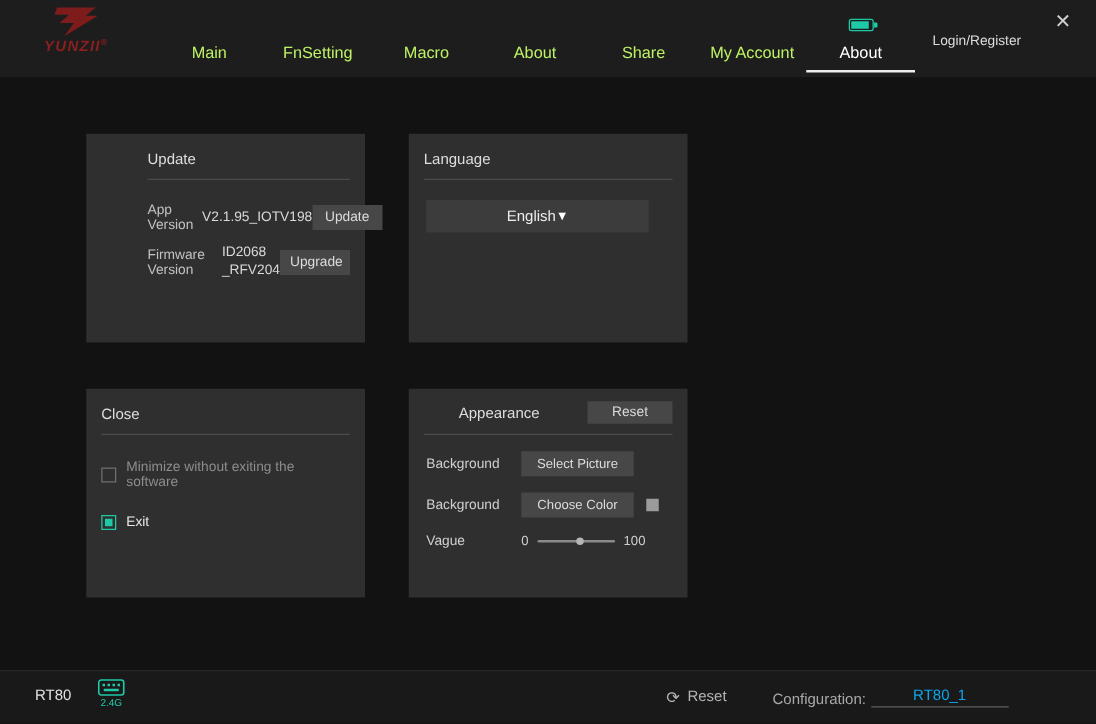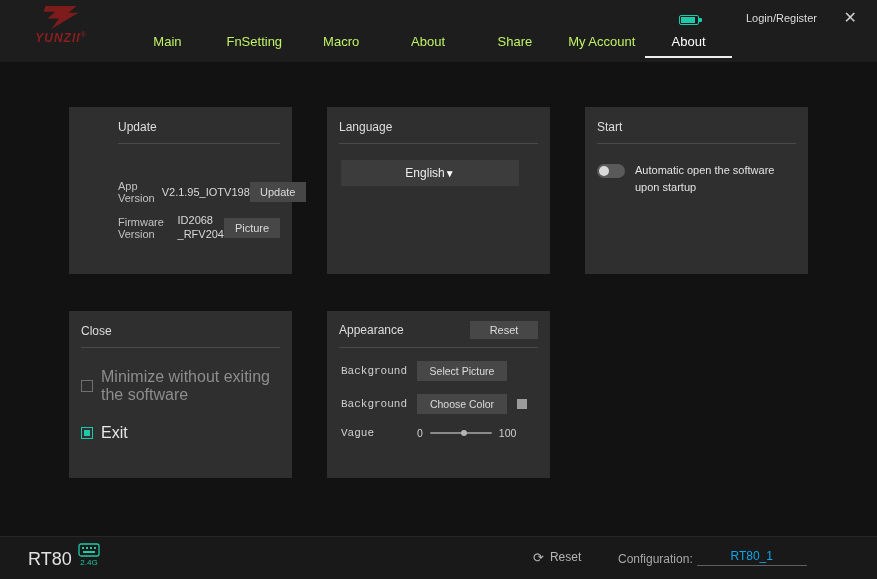--- a/index.html
+++ b/index.html
@@ -19,78 +19,78 @@
   .logo-text .reg { font-size:7px; vertical-align:super; font-style:normal; }
 
   .nav { position:absolute; left:124px; top:34px; width:608px; display:flex; }
   .nav-item { flex:1; text-align:center; color:#bef264; font-size:13px; padding-bottom:7px; cursor:pointer; white-space:nowrap; }
   .nav-item.active { color:#ffffff; border-bottom:2px solid #ededed; }
 
   .battery { position:absolute; left:679px; top:15px; width:20px; height:10px; border:1px solid #1ec9a7; border-radius:2px; }
   .battery::after { content:""; position:absolute; right:-4px; top:2px; width:3px; height:4px; background:#1ec9a7; border-radius:0 1px 1px 0; }
   .battery-fill { position:absolute; left:1px; top:1px; bottom:1px; width:80%; background:#1ec9a7; }
 
-  .login { position:absolute; left:746px; top:12px; color:#dddddd; font-size:11px; cursor:pointer; }
+  .login { position:absolute; left:746px; top:27px; color:#dddddd; font-size:11px; cursor:pointer; }
   .close-x { position:absolute; right:20px; top:10px; color:#cfcfcf; font-size:16px; line-height:1; cursor:pointer; }
 
   
   .content { position:absolute; top:62px; left:0; width:877px; height:474px; background:#121212; }
   .panel { position:absolute; width:223px; height:167px; background:#2f2f2f; color:#cccccc; }
   .panel-update { left:69px; top:45px;padding-left:37px; }
   .panel-language { left:327px; top:45px; }
   .panel-start { left:585px; top:45px; }
   .panel-close { left:69px; top:249px; }
   .panel-appearance { left:327px; top:249px; }
 
   .panel-title { padding:13px 12px 9px; font-size:12px; color:#dedede; }
   .panel-divider { height:1px; background:#4a4a4a; margin:0 12px; }
 
-  .row { display:flex; align-items:center; padding:0 12px; margin-top:36px; font-size:11px; color:#c2c2c2; }
+  .row { display:flex; align-items:center; padding:0 12px; margin-top:18px; font-size:11px; color:#c2c2c2; }
   .row .value { margin-left:7px; color:#d9d9d9; }
   .fw-row { margin-top:10px; }
   .fw-value { white-space:pre-line; line-height:1.25; width:52px; }
   .btn {
     margin-left:auto; background:#474747; color:#dcdcdc; border:none;
     font-family:inherit; font-size:11px; padding:4px 8px; min-width:56px; cursor:pointer;
   }
 
   .select {
     margin:16px 14px 0; width:178px; height:26px; background:#3c3c3c;
     display:flex; align-items:center; justify-content:center;
     padding:0 10px; color:#ececec; font-size:12px; cursor:pointer;
   }
   .select .caret { font-size:10px; color:#ffffff; }
 
   .start-row { display:flex; padding:0 12px; margin-top:18px; gap:10px; }
   .toggle { width:28px; height:14px; border-radius:8px; background:#5a5a5a; position:relative; flex:none; margin-top:2px; cursor:pointer; }
   .toggle-knob { position:absolute; left:2px; top:2px; width:10px; height:10px; border-radius:50%; background:#d9d9d9; }
   .start-label { font-size:11px; color:#e2e2e2; line-height:1.5; width:144px; }
 
-  .check-row { display:flex; align-items:center; gap:8px; padding:0 12px; margin-top:20px; font-size:16px; cursor:pointer; }
+  .check-row { display:flex; align-items:center; gap:8px; padding:0 12px; margin-top:20px; font-size:11px; cursor:pointer; }
   .checkbox { width:12px; height:12px; border:1px solid #6f6f6f; flex:none; background:transparent; }
   .checkbox.checked { border-color:#1ec9a7; display:flex; align-items:center; justify-content:center; }
   .checkbox.checked::after { content:""; width:6px; height:6px; background:#1ec9a7; }
   .check-label-muted { color:#8d8d8d; }
   .check-label { color:#e8e8e8; }
 
-  .panel-title-row { display:flex; align-items:center; justify-content:space-between; padding:10px 12px 8px; }
+  .panel-title-row { display:flex; align-items:center; justify-content:space-between; padding:10px 12px 8px;margin-left:28px; }
   .panel-title-row .panel-title { padding:0; }
   .btn-reset { margin-left:0; min-width:68px; padding:3px 8px; }
 
   .app-row { display:flex; align-items:center; padding:0 14px; margin-top:13px; font-size:11px; color:#cfcfcf; }
-  .app-label { width:76px; flex:none;font-family:Liberation Mono, monospace; }
+  .app-label { width:76px; flex:none; }
   .btn-wide { margin-left:0; width:90px; min-width:90px; padding:4px 0; text-align:center; font-size:10.5px; }
   .swatch { width:10px; height:10px; background:#9b9b9b; margin-left:10px; cursor:pointer; }
   .slider-min, .slider-max { color:#cfcfcf; font-size:10.5px; }
   .slider-track { width:62px; height:2px; background:#8a8a8a; margin:0 7px; position:relative; flex:none; cursor:pointer; border-radius:1px; }
   .slider-handle { position:absolute; left:50%; top:-2px; width:6px; height:6px; border-radius:50%; background:#b5b5b5; }
 
   
   .footer { position:absolute; bottom:0; left:0; width:877px; height:43px; background:#191919; border-top:1px solid #272727; }
-  .device-name { position:absolute; left:28px; top:12px; color:#e2e2e2; font-size:18px; }
+  .device-name { position:absolute; left:28px; top:12px; color:#e2e2e2; font-size:12px; }
   .kb { position:absolute; left:76px; top:6px; width:26px; text-align:center; cursor:pointer; }
   .kb svg { display:block; margin:0 auto; }
   .kb-label { color:#1ec9a7; font-size:8px; margin-top:1px; }
   .reset-group { position:absolute; left:533px; top:13px; display:flex; align-items:center; gap:6px; color:#b5b5b5; font-size:12px; cursor:pointer; }
   .refresh { font-size:13px; line-height:1; }
   .config-group { position:absolute; left:618px; top:12px; display:flex; align-items:flex-end; color:#a8a8a8; font-size:12px; }
   .config-value { display:inline-block; width:110px; text-align:center; border-bottom:1px solid #5f5f5f; color:#0ea5e9; padding-bottom:2px; margin-left:4px; cursor:pointer; }
 </style>
 </head>
 <body>
@@ -127,43 +127,33 @@
     <div class="panel-divider"></div>
     <div class="row">
       <span>App Version</span>
       <span class="value">V2.1.95_IOTV198</span>
       <button class="btn">Update</button>
     </div>
     <div class="row fw-row">
       <span>Firmware Version</span>
       <span class="value fw-value">ID2068
 _RFV204</span>
-      <button class="btn">Picture</button>
+      <button class="btn">Upgrade</button>
     </div>
   </section>
 
   <section class="panel panel-language">
     <div class="panel-title">Language</div>
     <div class="panel-divider"></div>
     <div class="select">
       <span>English</span>
       <span class="caret">▼</span>
     </div>
   </section>
 
-  <section class="panel panel-start">
-    <div class="panel-title">Start</div>
-    <div class="panel-divider"></div>
-    <div class="start-row">
-      <div class="toggle">
-        <div class="toggle-knob"></div>
-      </div>
-      <div class="start-label">Automatic open the software upon startup</div>
-    </div>
-  </section>
 
   <section class="panel panel-close">
     <div class="panel-title">Close</div>
     <div class="panel-divider"></div>
     <div class="check-row">
       <span class="checkbox"></span>
       <span class="check-label-muted">Minimize without exiting the software</span>
     </div>
     <div class="check-row">
       <span class="checkbox checked"></span>

